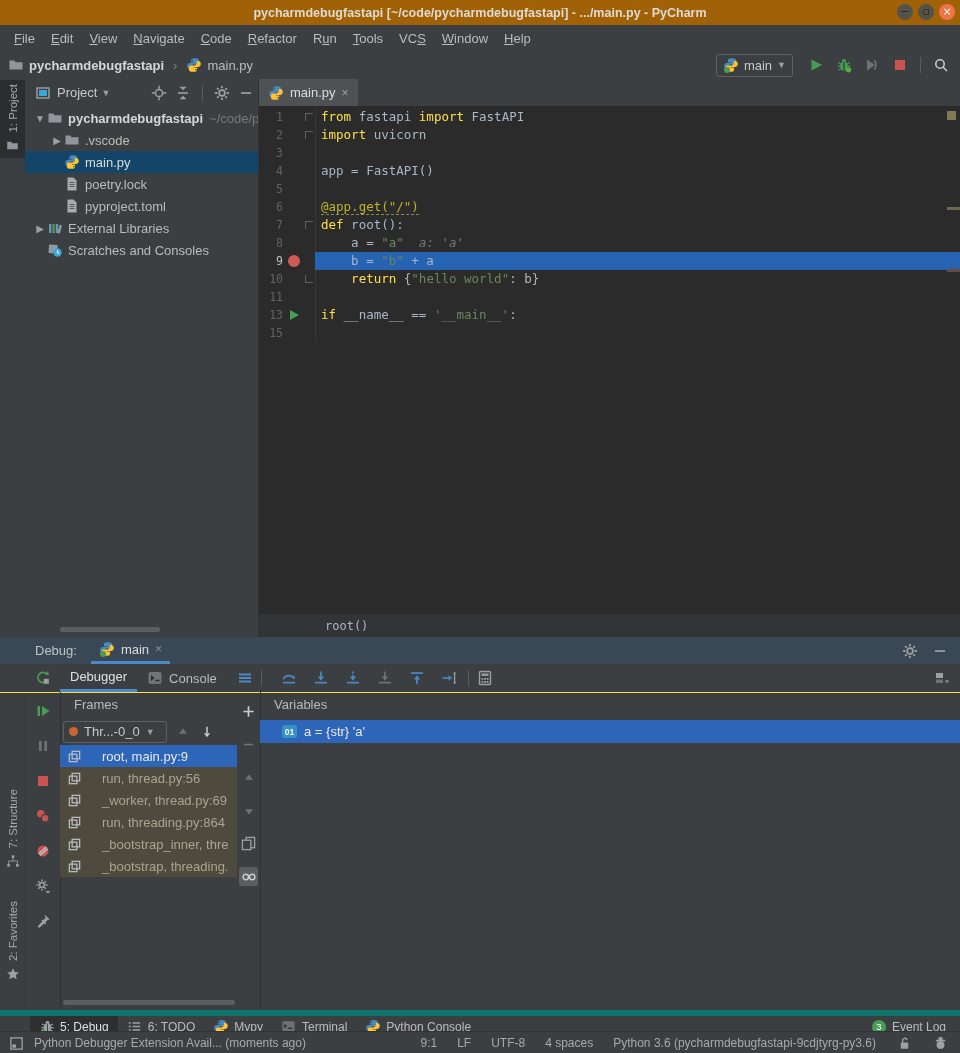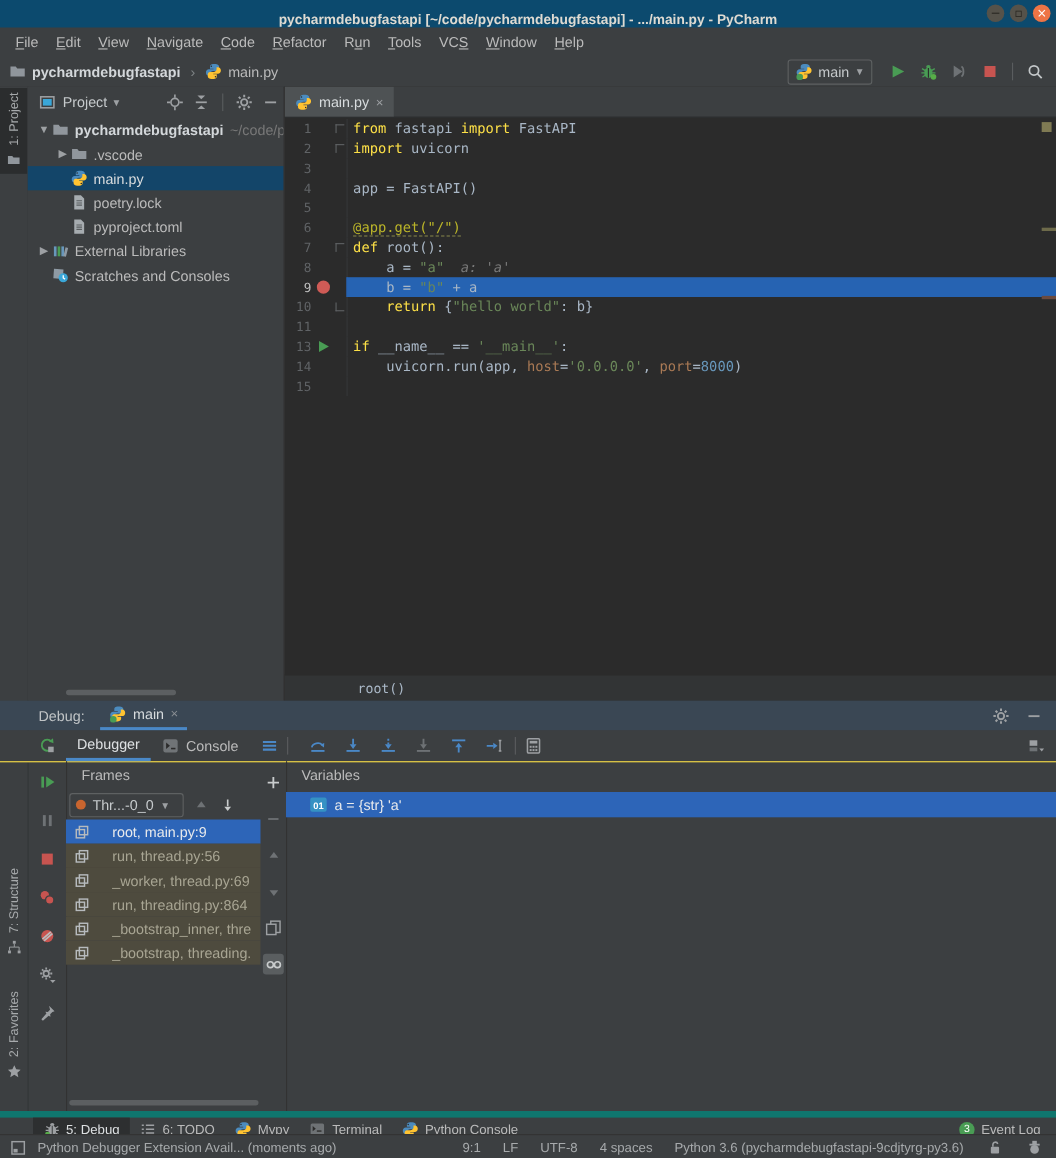--- a/index.html
+++ b/index.html
@@ -2,22 +2,22 @@
 <html><head>
 <meta charset="utf-8">
 <style>
   html,body{margin:0;padding:0;background:#2b2b2b;}
   .app{position:relative;width:960px;height:1053px;overflow:hidden;background:#3c3f41;
        font-family:"Liberation Sans","DejaVu Sans",sans-serif;font-size:13px;color:#bbbbbb;}
   .icon{display:inline-flex;align-items:center;justify-content:center;width:16px;height:16px;flex:0 0 auto;}
   .icon svg{display:block;}
 
   
-  .titlebar{position:absolute;top:0;left:0;right:0;height:25px;background:#0c4a6e;
-            display:flex;align-items:flex-end;justify-content:center;}
+  .titlebar{position:absolute;top:0;left:0;right:0;height:25px;background:#a16207;
+            display:flex;align-items:center;justify-content:center;}
   .win-title{color:#dfdbd2;font-weight:bold;font-size:12.5px;}
   .win-controls{position:absolute;right:5px;top:4px;display:flex;gap:5px;}
   .win-btn{width:16px;height:16px;border-radius:50%;background:#55524a;color:#26241f;
            font-size:11px;line-height:15px;text-align:center;font-family:"DejaVu Sans",sans-serif;}
   .win-btn.close{background:#ee7445;color:#fff;}
 
   
   .menubar{position:absolute;top:25px;left:0;right:0;height:26px;display:flex;align-items:center;padding-left:6px;}
   .menu-item{padding:0 8px;color:#bbbbbb;cursor:default;}
   .mn{text-decoration:underline;}
@@ -484,26 +484,20 @@
           <span class="gfold"></span>
           <span class="code"></span>
         </div>
         <div class="cl">
           <span class="ln">13</span>
           <span class="gmark">
             <span class="runmark"></span>
           </span>
           <span class="gfold"></span>
           <span class="code"><span class="k">if </span><span class="w">__name__ == </span><span class="s">'__main__'</span><span class="w">:</span></span>
-        </div>
-        <div class="cl">
-          <span class="ln">14</span>
-          <span class="gmark"></span>
-          <span class="gfold"></span>
-          <span class="code"><span class="w">    uvicorn.run(app, </span><span class="p">host</span><span class="w">=</span><span class="s">'0.0.0.0'</span><span class="w">, </span><span class="p">port</span><span class="w">=</span><span class="n">8000</span><span class="w">)</span></span>
         </div>
         <div class="cl">
           <span class="ln">15</span>
           <span class="gmark"></span>
           <span class="gfold"></span>
           <span class="code"></span>
         </div>
       </div>
     <div class="emark" style="top:32px;right:4px;width:9px;height:9px;background:#7f7a53;"></div>
     <div class="emark" style="top:128px;right:0;width:13px;height:3px;background:#6d6a4a;"></div>

